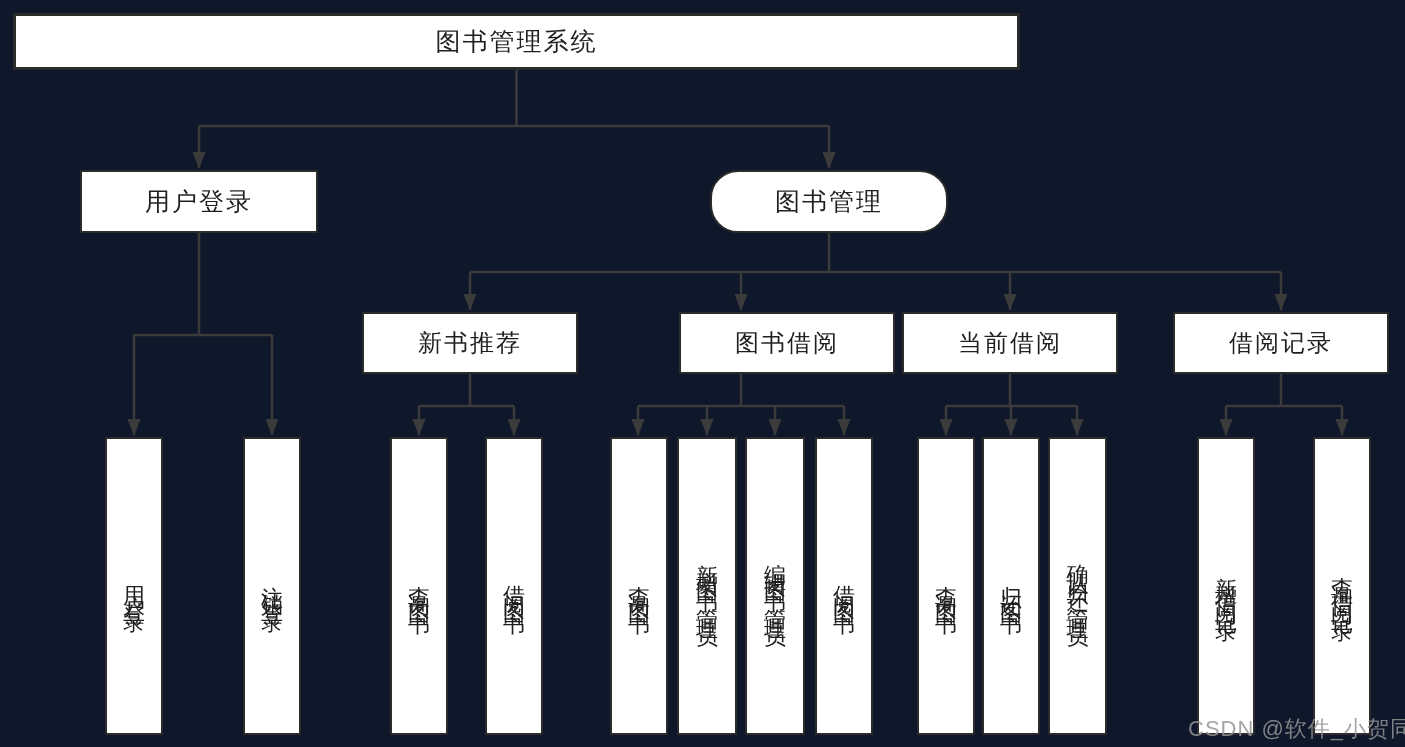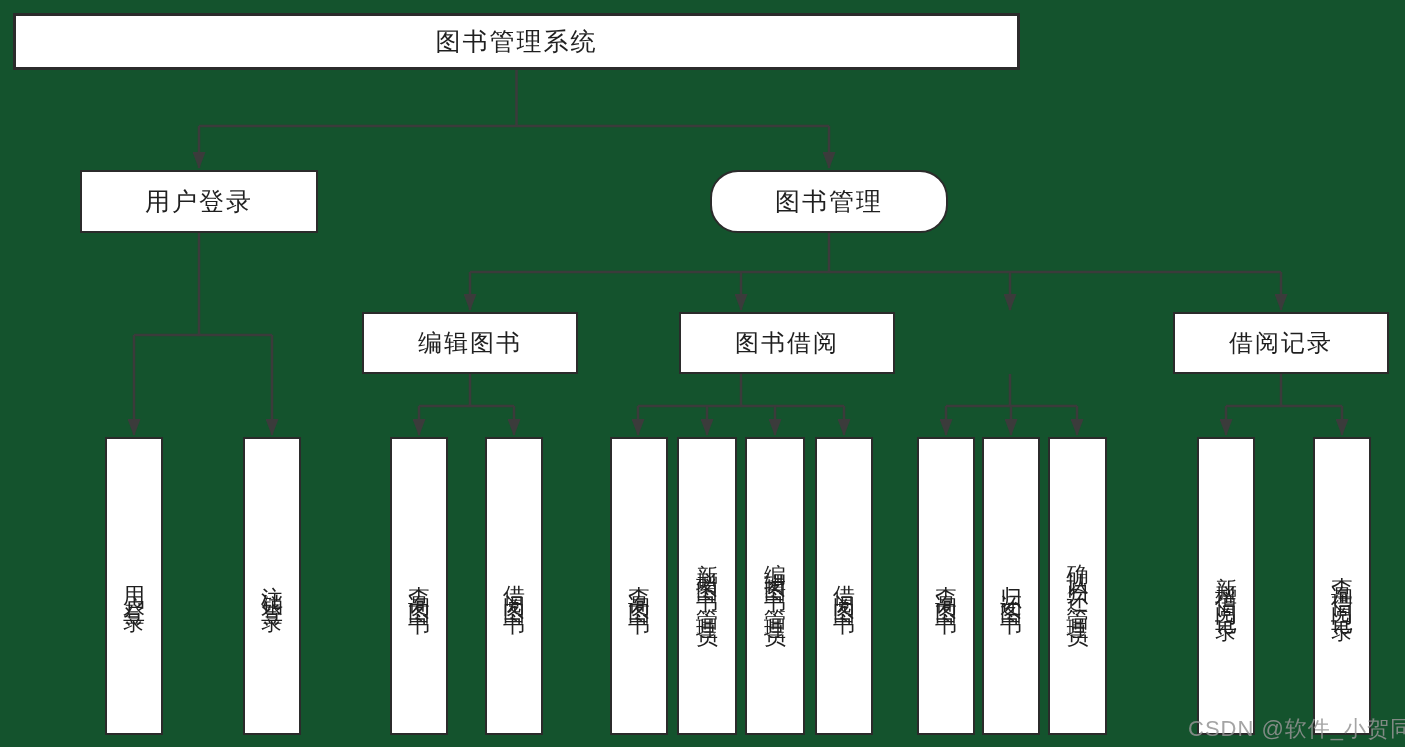--- a/index.html
+++ b/index.html
@@ -5,21 +5,21 @@
   html, body {
     margin: 0;
     padding: 0;
     background: #ffffff;
     font-family: "Liberation Sans", "DejaVu Sans", sans-serif;
   }
   .stage {
     position: relative;
     width: 1405px;
     height: 747px;
-    background: #14532d;
+    background: #0f172a;
     overflow: hidden;
   }
   .wires {
     position: absolute;
     left: 0;
     top: 0;
     z-index: 1;
   }
   .box {
     position: absolute;
@@ -106,22 +106,23 @@
       <path marker-end="url(#arrow)" d="M1226,406 V435"></path>
       <path marker-end="url(#arrow)" d="M1342,406 V435"></path>
     </g>
   </svg>
 
   <div class="box hbox" style="left:13px; top:13px; width:1007px; height:57px; border-width:3px;">图书管理系统</div>
 
   <div class="box hbox" style="left:80px; top:170px; width:238px; height:63px;">用户登录</div>
   <div class="box hbox" style="left:710px; top:170px; width:238px; height:63px;border-radius:28px;">图书管理</div>
 
-  <div class="box hbox l3" style="left:362px; top:312px; width:216px; height:62px;">编辑图书</div>
+  <div class="box hbox l3" style="left:362px; top:312px; width:216px; height:62px;">新书推荐</div>
   <div class="box hbox l3" style="left:633px; top:312px; width:216px; height:62px;margin-left:46px;">图书借阅</div>
+  <div class="box hbox l3" style="left:902px; top:312px; width:216px; height:62px;">当前借阅</div>
   <div class="box hbox l3" style="left:1173px; top:312px; width:216px; height:62px;">借阅记录</div>
 
   <div class="box vbox" style="left:105px; width:58px;">
     <span class="vtext">用户登录</span>
   </div>
   <div class="box vbox" style="left:243px; width:58px;">
     <span class="vtext">注销登录</span>
   </div>
 
   <div class="box vbox" style="left:390px; width:58px;">

